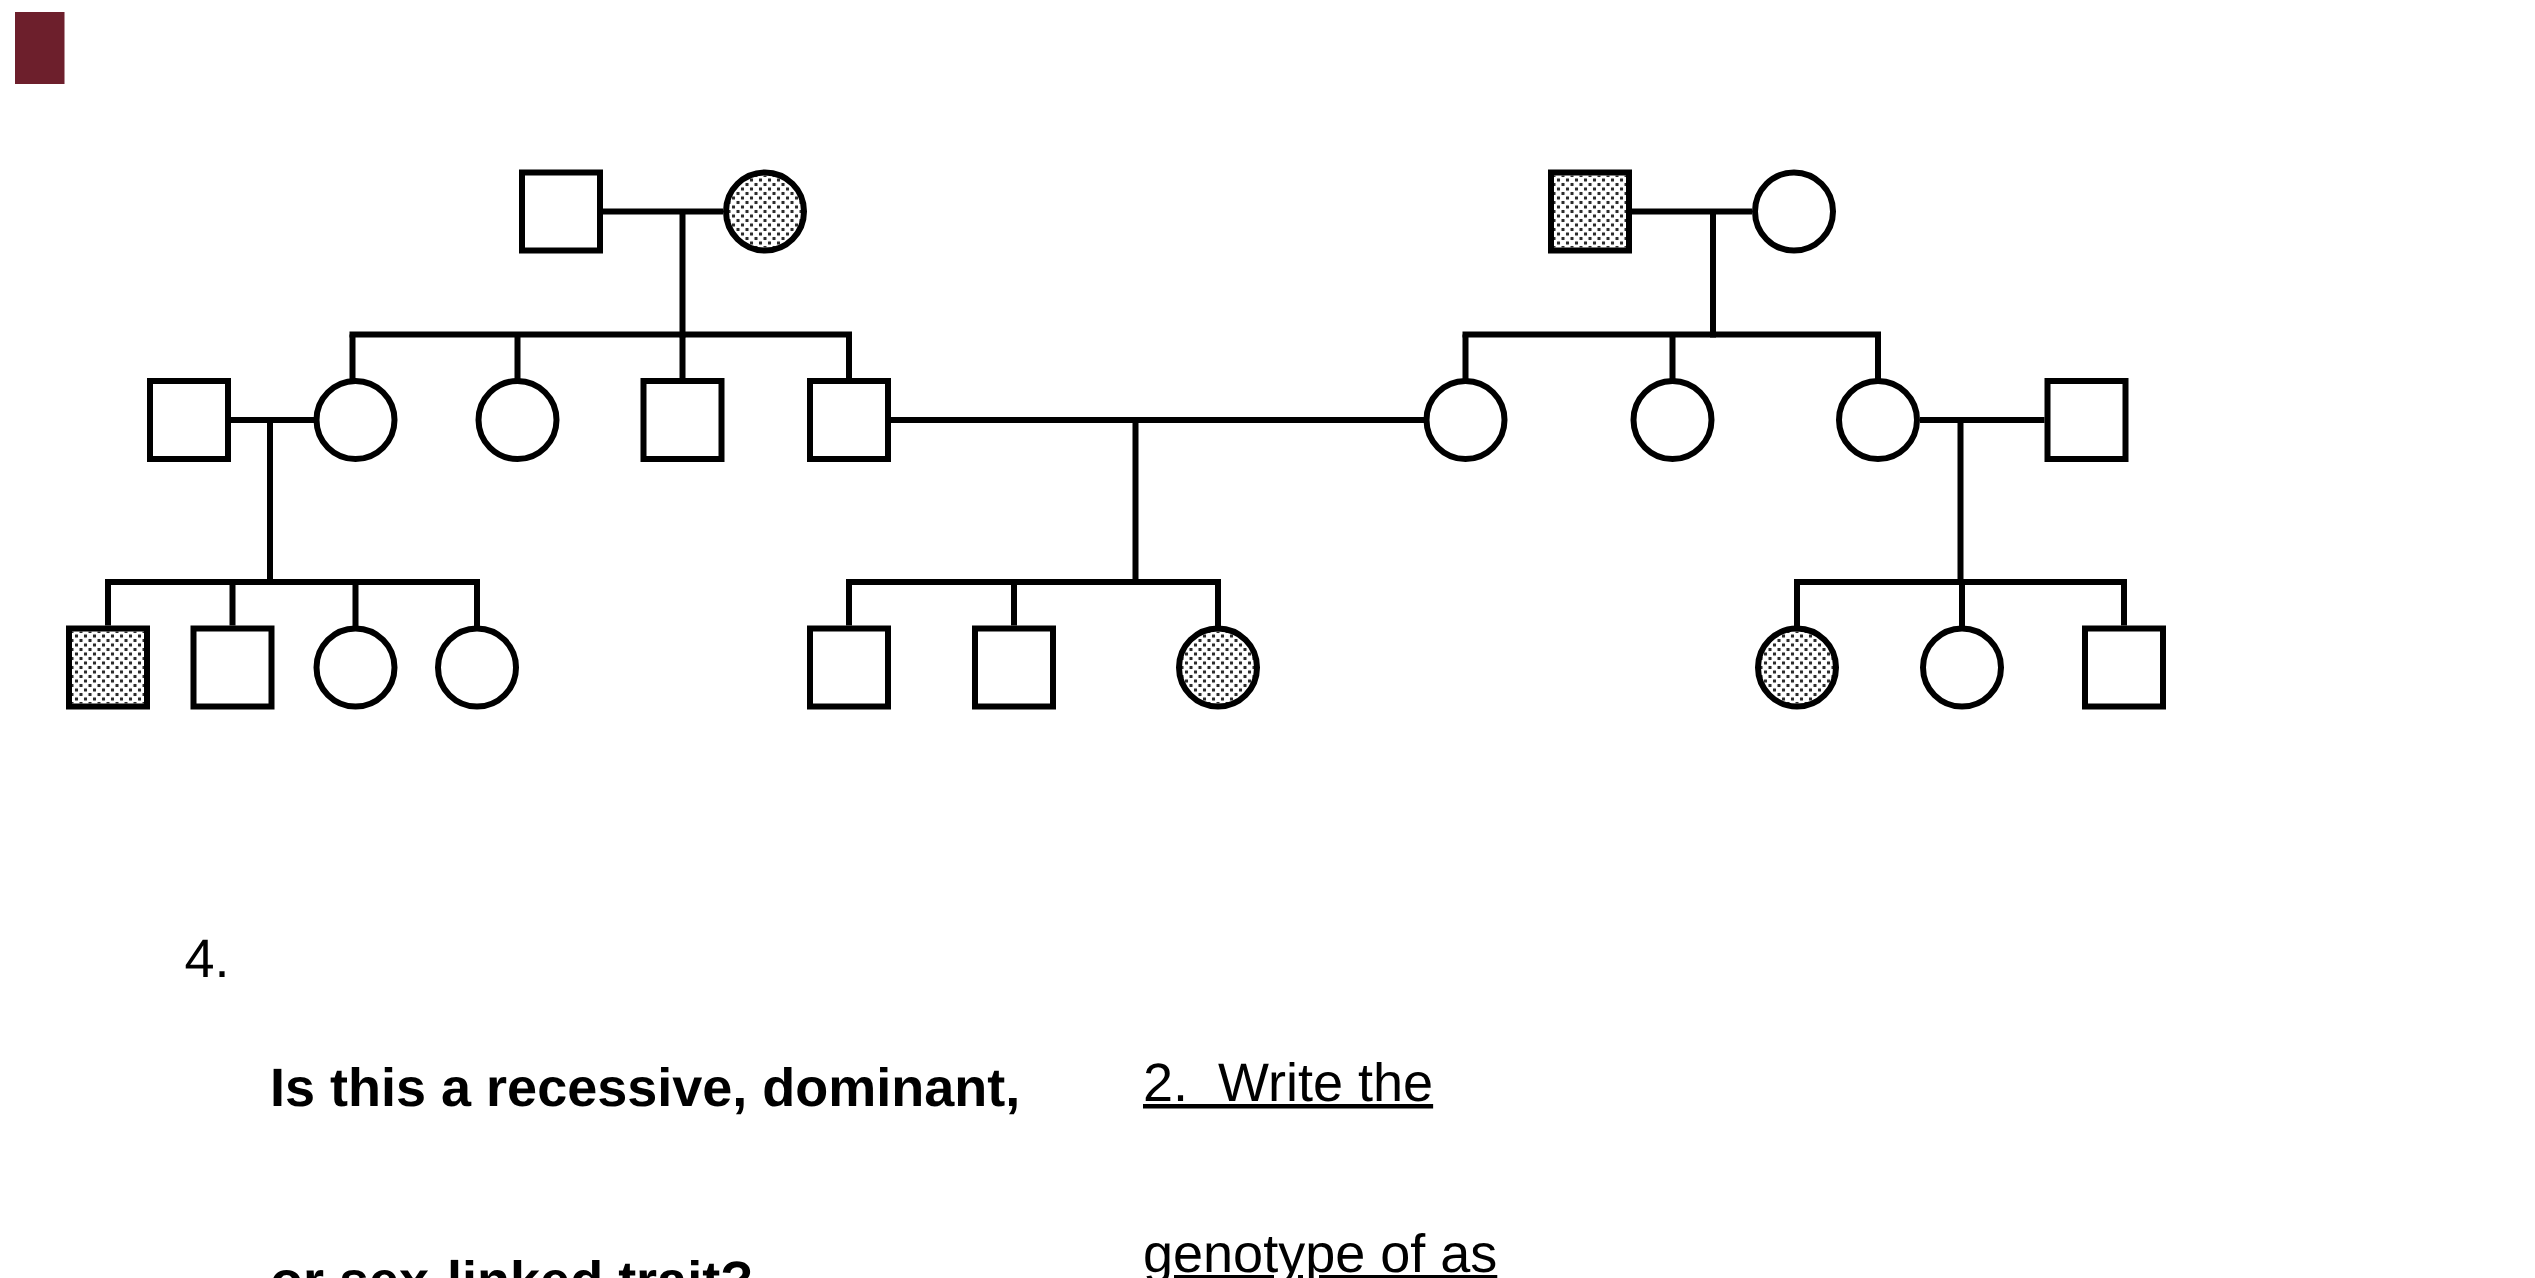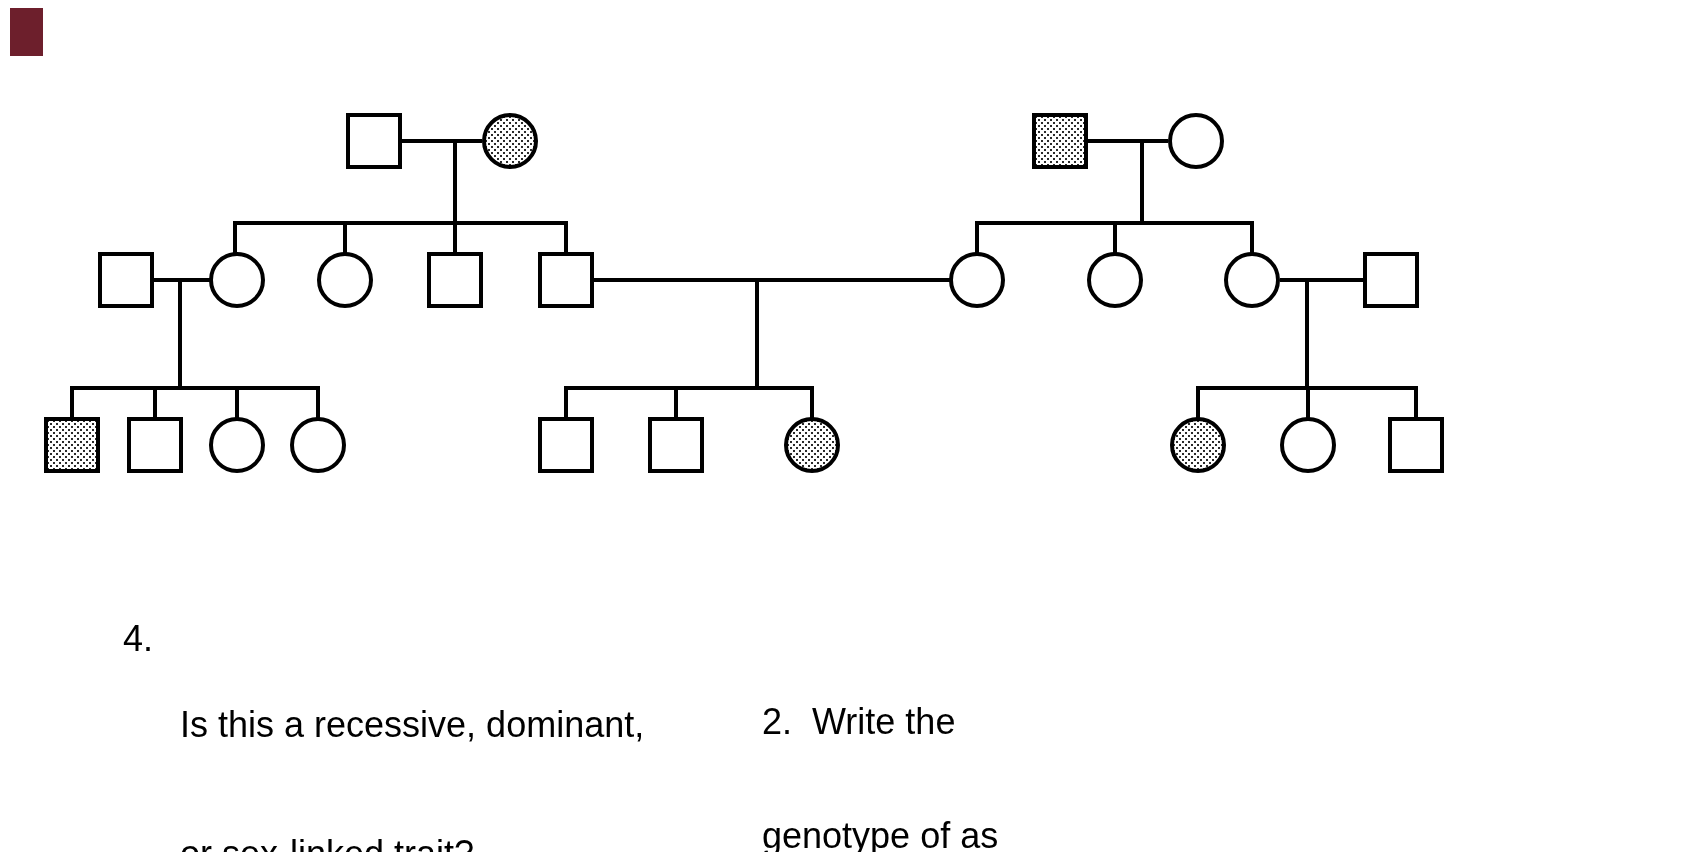--- a/index.html
+++ b/index.html
@@ -40,23 +40,23 @@
       radial-gradient(#2b2b2b 1.05px, transparent 1.35px),
       radial-gradient(#2b2b2b 1.05px, transparent 1.35px);
     background-size: 6px 6px;
     background-position: 0 0, 3px 3px;
   }
 
   
   .question { position: absolute; font-size: 36px; line-height: 43px; white-space: pre; }
   .question-4 { left: 123px; top: 617px; display: flex; }
   .question-4 .qnum { width: 57px; flex: 0 0 57px; }
-  .question-4 .qline { display: block; }
+  .question-4 .qline { display: block; font-weight: bold; }
   .question-2 { left: 762px; top: 627px; line-height: 38px; }
-  .question-2 .qline { display: block; }
+  .question-2 .qline { display: block; text-decoration: underline; }
 </style>
 </head>
 <body>
 
 <div class="page">
 
   <div class="corner-mark" style="background: rgb(109, 31, 44);"></div>
 
   <div class="pedigree">
       <div class="pline" style="left: 402px; top: 139px; width: 80px; height: 4px;"></div>

